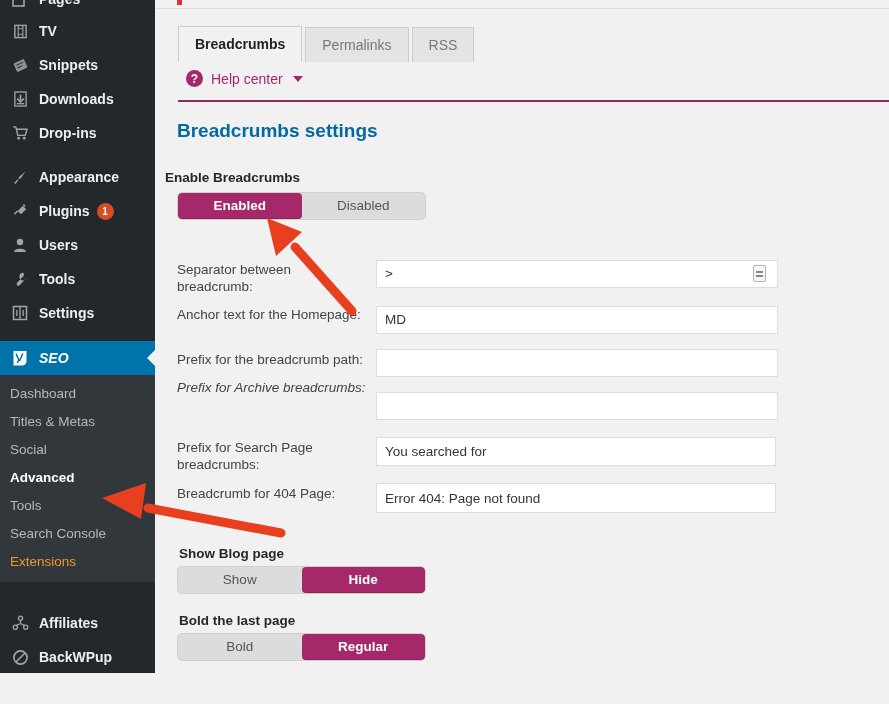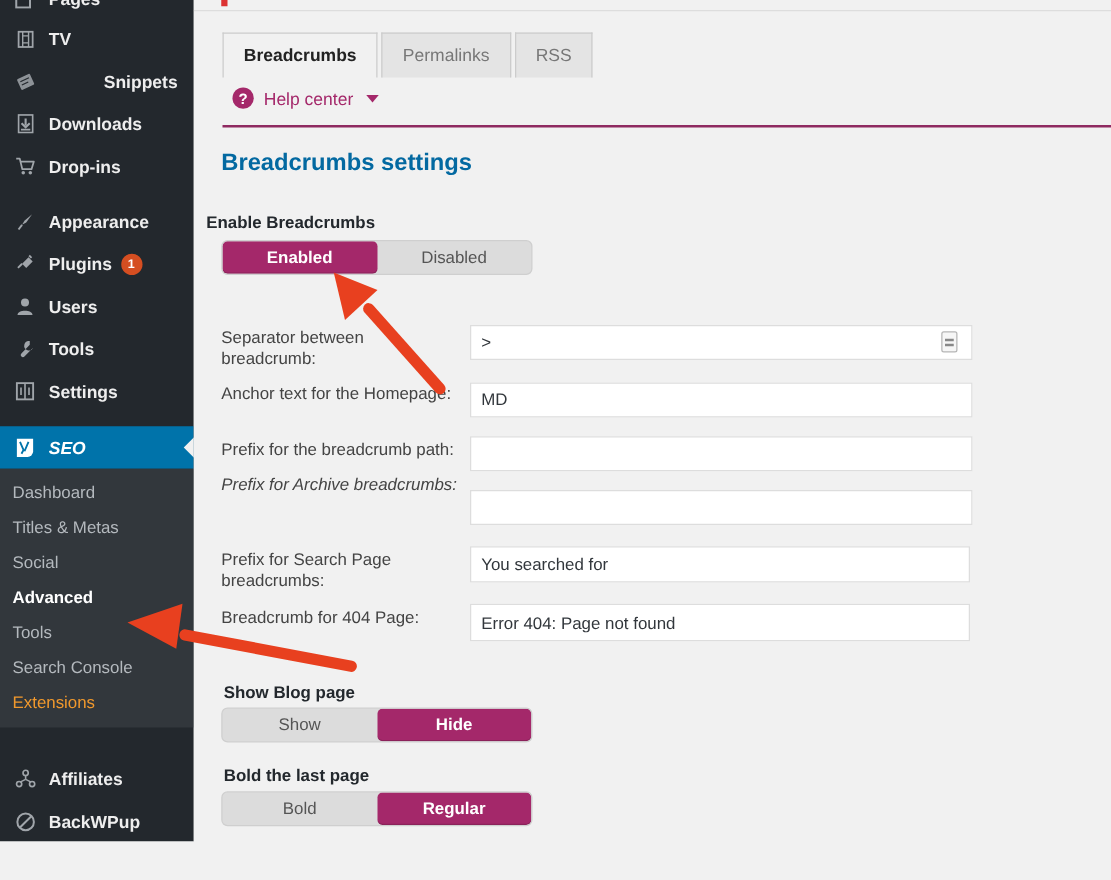--- a/index.html
+++ b/index.html
@@ -133,20 +133,21 @@
     width: 734px;
     height: 1px;
     background: #dddddd;
   }
 
   
   .tabs {
     position: absolute;
     left: 23px; top: 26px;
     display: flex;
+    align-items: flex-end;
   }
   .tab {
     border: 1px solid #ccc;
     border-bottom: none;
     background: #e4e4e4;
     color: #777;
     font-size: 14px;
     padding: 9px 16px 9px 16px;
     margin-right: 3px;
     line-height: 16px;
@@ -308,21 +309,21 @@
             <rect x="2" y="1.5" width="12" height="13" fill="none" stroke="currentColor" stroke-width="1.5"></rect>
             <line x1="5.5" y1="1.5" x2="5.5" y2="14.5" stroke="currentColor" stroke-width="1.2"></line>
             <line x1="10.5" y1="1.5" x2="10.5" y2="14.5" stroke="currentColor" stroke-width="1.2"></line>
             <line x1="5.5" y1="5" x2="10.5" y2="5" stroke="currentColor" stroke-width="1"></line>
             <line x1="5.5" y1="11" x2="10.5" y2="11" stroke="currentColor" stroke-width="1"></line>
           </svg>
       </span>
       <span class="mi-label">TV</span>
     </div>
 
-    <div class="menu-item" style="position:absolute; left:0; top:48px; width:155px;gap:44px;">
+    <div class="menu-item" style="position:absolute; left:0; top:48px; width:155px;">
       <span class="mi-icon">
         <svg width="17" height="17" viewBox="0 0 18 18">
             <g transform="rotate(-25 9 9)">
               <rect x="3" y="4" width="12" height="10" rx="1" fill="currentColor" opacity="0.85"></rect>
               <line x1="5" y1="7" x2="13" y2="7" stroke="#23282d" stroke-width="1"></line>
               <line x1="5" y1="10" x2="11" y2="10" stroke="#23282d" stroke-width="1"></line>
             </g>
           </svg>
       </span>
       <span class="mi-label">Snippets</span>

